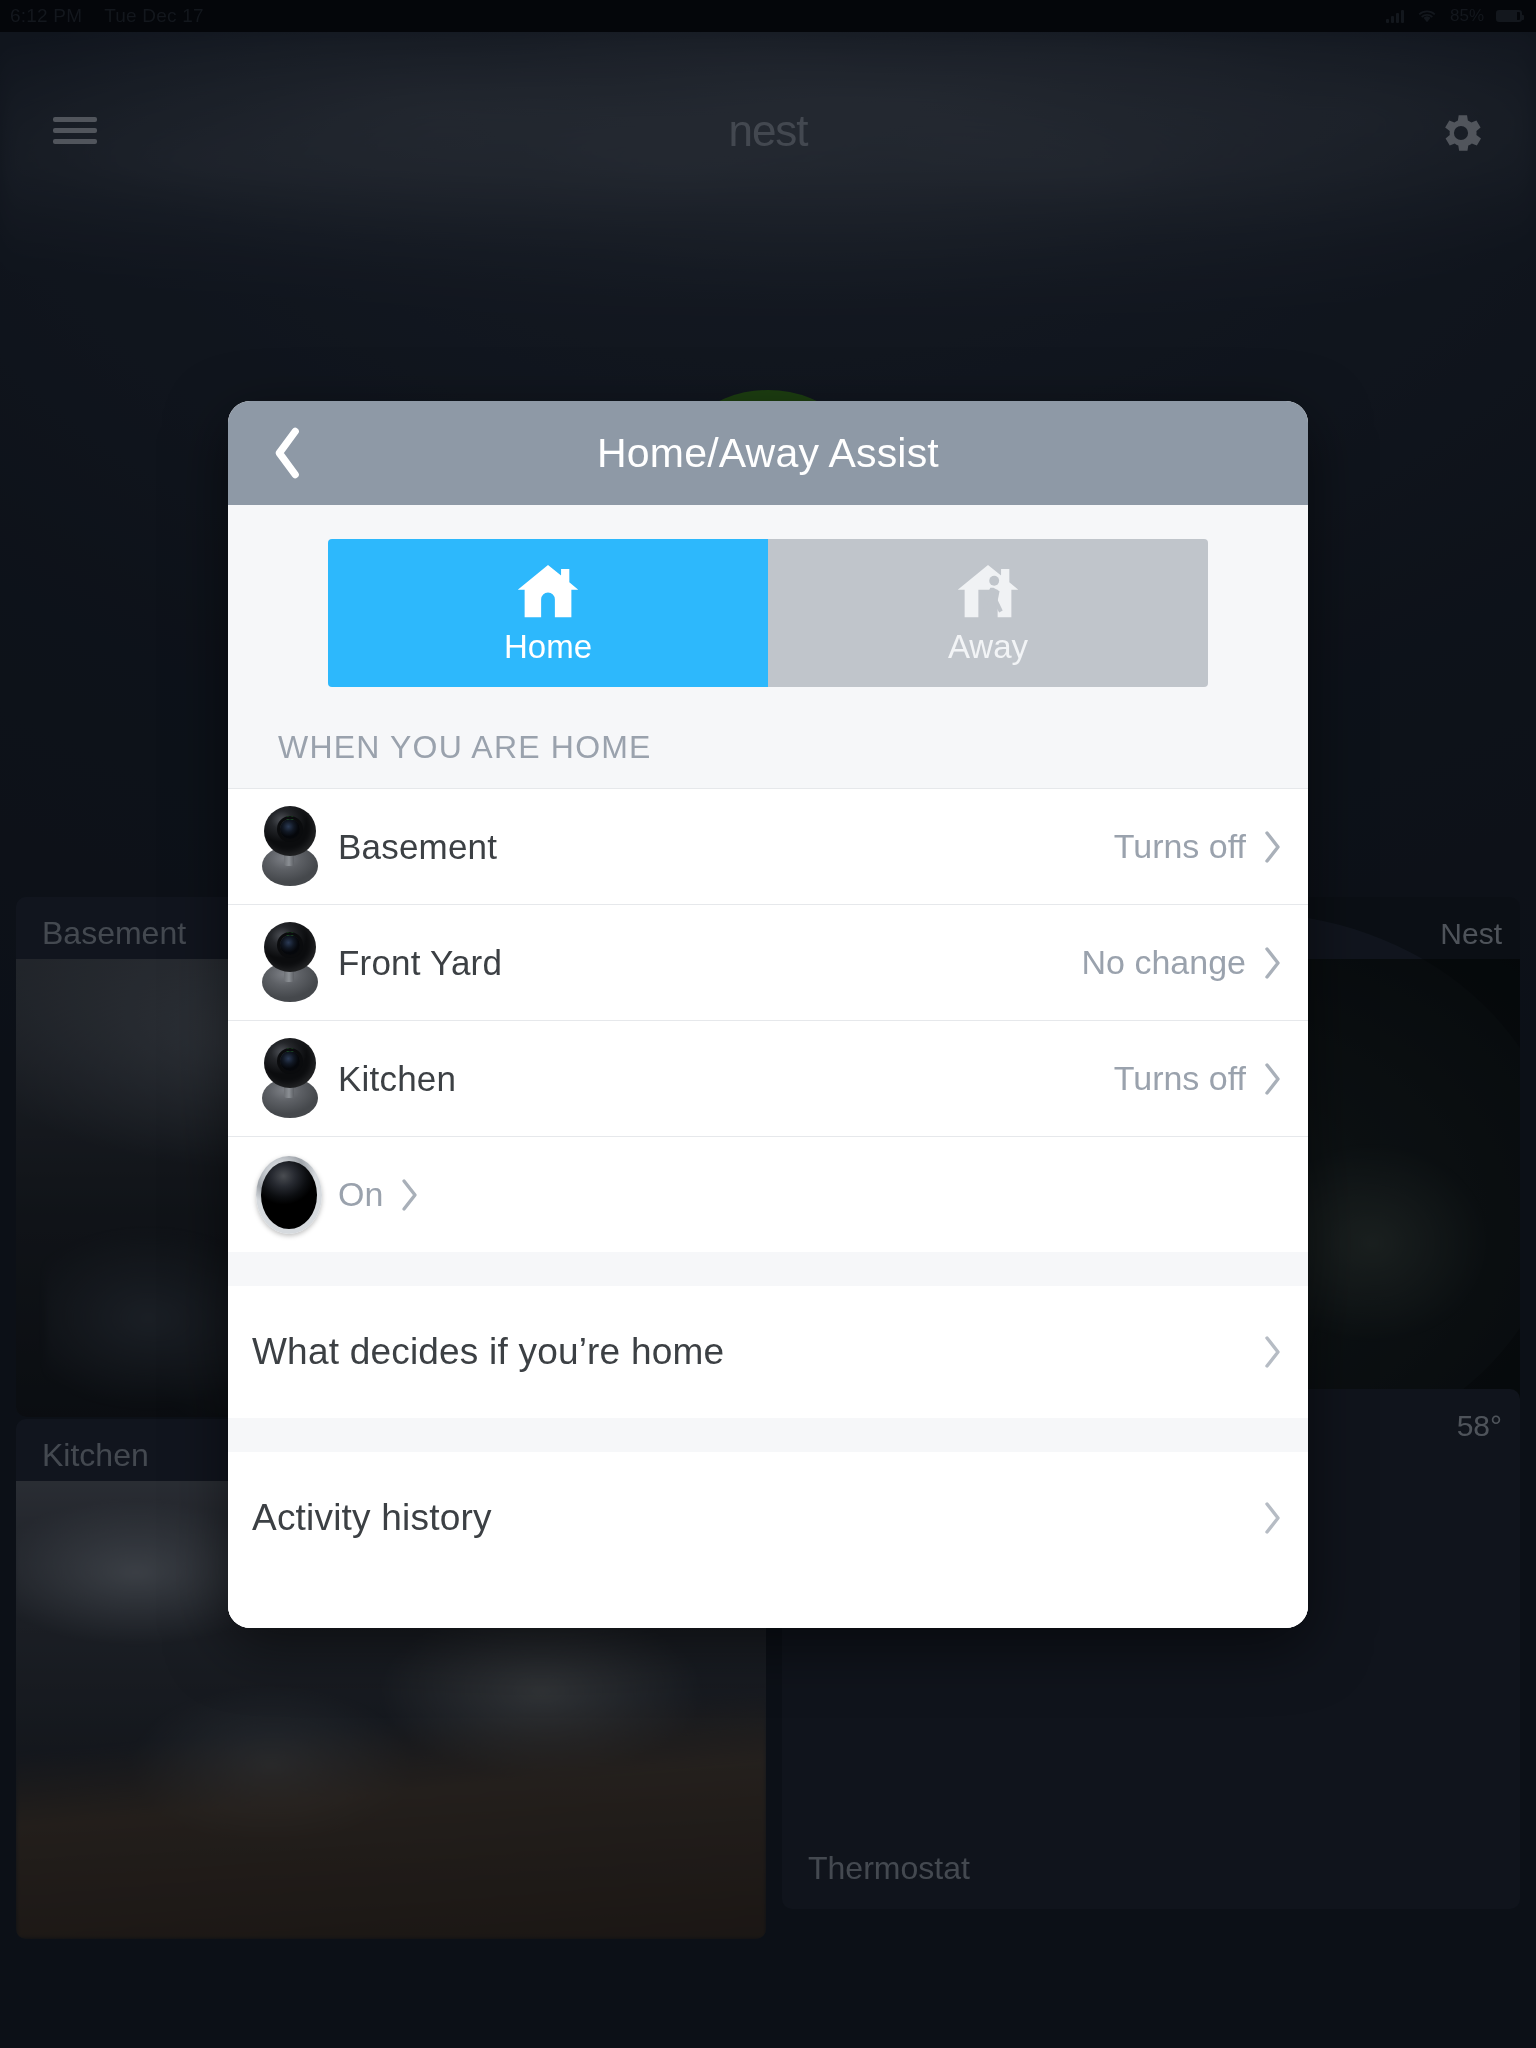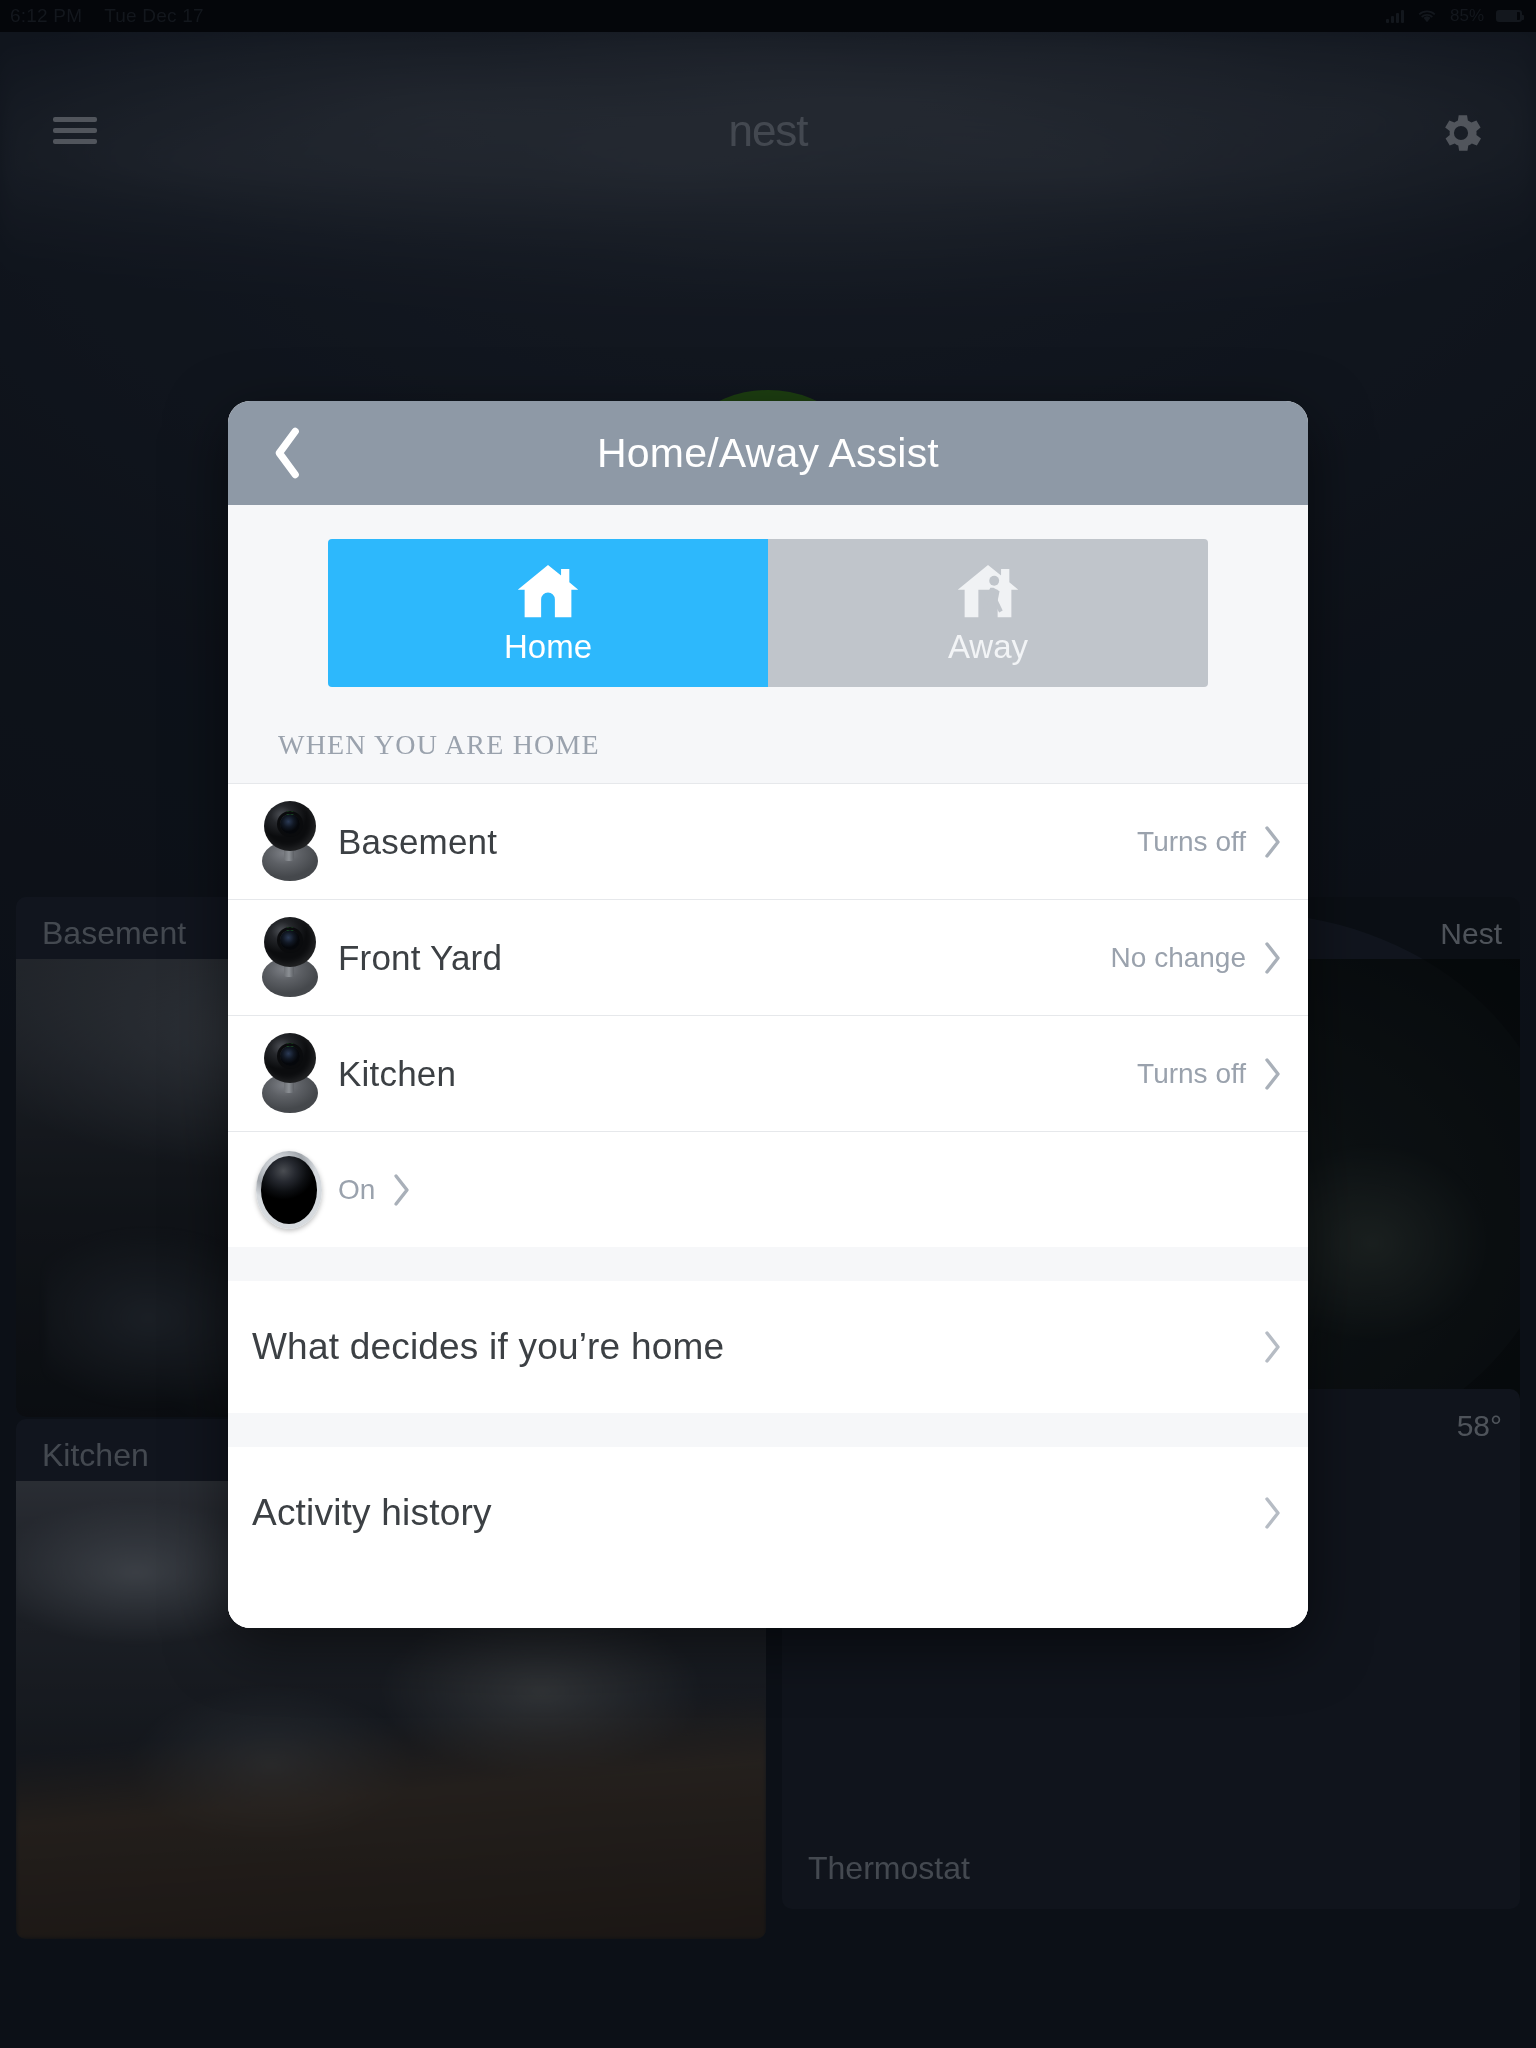--- a/index.html
+++ b/index.html
@@ -162,21 +162,21 @@
   .seg-btn svg{ width:66px; height:62px; }
   .seg-btn.active svg{ fill:#fff; }
   .seg-btn.inactive svg{ fill:#f0f2f4; }
   .seg-label{ font-size:33px; margin-top:4px;}
   .seg-btn.active .seg-label{ color:#ffffff; }
   .seg-btn.inactive .seg-label{ color:#f2f4f6; }
 
   
   .section-head{
     padding:42px 0 22px 22px; margin:0 28px;
-    color:#9aa2ad; font-size:28px; letter-spacing:1.2px;font-family:Liberation Serif, serif;
+    color:#9aa2ad; font-size:32px; letter-spacing:1.2px;
   }
 
   
   .list{ background:#fff; }
   .row{
     display:flex; align-items:center; height:116px; padding:0 26px 0 22px;
     border-top:1px solid #e6e8eb; cursor:pointer; background:#fff;
   }
   .row:first-child{ border-top:1px solid #e6e8eb; }
   .dev-icon{ width:78px; height:86px; position:relative; flex:0 0 78px; margin-right:10px;}
@@ -208,21 +208,21 @@
   .thermo-dial{
     position:absolute; left:6px; top:4px; width:66px; height:78px; border-radius:50%;
     background:radial-gradient(54% 44% at 36% 22%, #e9ebee 0%, #c7cbd0 38%, #9fa4aa 68%, #d6dade 100%);
     box-shadow:0 2px 5px rgba(0,0,0,.25);
   }
   .thermo-face{
     position:absolute; left:11px; top:9px; width:56px; height:68px; border-radius:50%;
     background:radial-gradient(56% 42% at 40% 22%, #4a4d52 0%, #262930 38%, #0c0e11 74%, #000 100%);
   }
   .row-name{ flex:1; font-size:35px; color:#3c4044; letter-spacing:.2px;}
-  .row-value{ font-size:28px; color:#9aa2ad; margin-right:16px;}
+  .row-value{ font-size:34px; color:#9aa2ad; margin-right:16px;}
   .chev{ width:20px; height:34px; flex:0 0 20px;}
   .chev svg{ width:20px; height:34px; stroke:#a9b0b9; stroke-width:3.4; fill:none; stroke-linecap:round; stroke-linejoin:round;}
 
   .gap{ height:34px; background:#f6f7f9; }
 
   .menu-row{
     display:flex; align-items:center; height:132px; padding:0 26px 0 24px;
     background:#fff; cursor:pointer;
   }
   .menu-label{ flex:1; font-size:37px; color:#3c4044; letter-spacing:.2px;}

